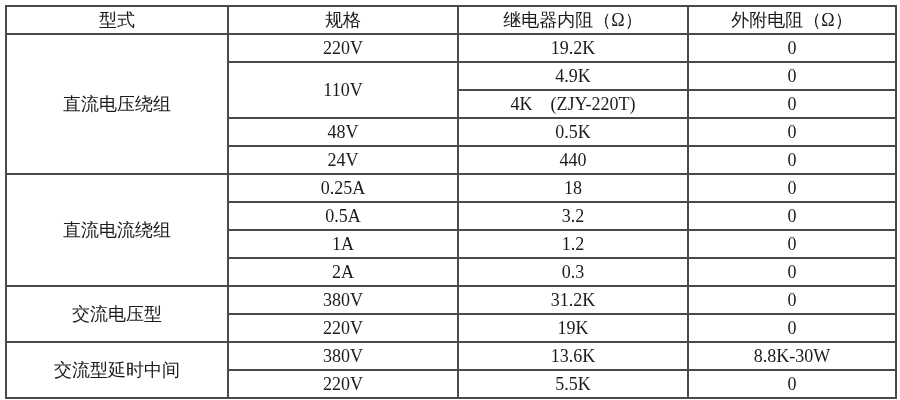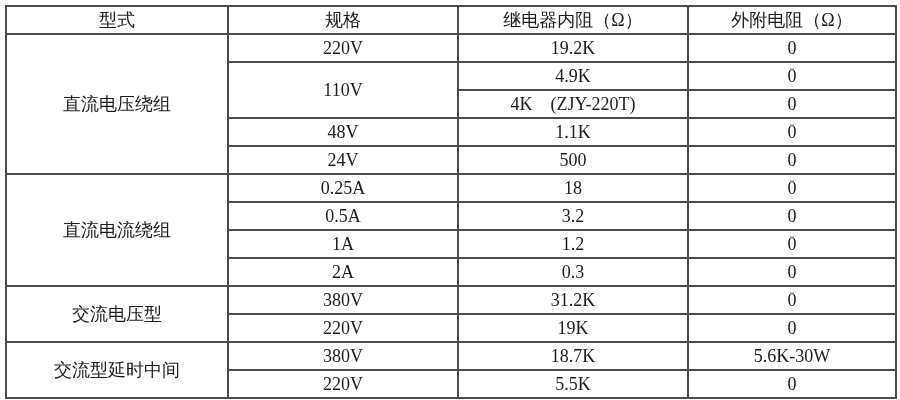--- a/index.html
+++ b/index.html
@@ -66,26 +66,26 @@
         <td rowspan="2">110V</td>
         <td>4.9K</td>
         <td>0</td>
       </tr>
       <tr>
         <td>4K　(ZJY-220T)</td>
         <td>0</td>
       </tr>
       <tr>
         <td>48V</td>
-        <td>1.1K</td>
+        <td>0.5K</td>
         <td>0</td>
       </tr>
       <tr>
         <td>24V</td>
-        <td>500</td>
+        <td>440</td>
         <td>0</td>
       </tr>
 
       <tr>
         <td rowspan="4">直流电流绕组</td>
         <td>0.25A</td>
         <td>18</td>
         <td>0</td>
       </tr>
       <tr>
@@ -112,22 +112,22 @@
       </tr>
       <tr>
         <td>220V</td>
         <td>19K</td>
         <td>0</td>
       </tr>
 
       <tr>
         <td rowspan="2">交流型延时中间</td>
         <td>380V</td>
-        <td>18.7K</td>
-        <td>5.6K-30W</td>
+        <td>13.6K</td>
+        <td>8.8K-30W</td>
       </tr>
       <tr>
         <td>220V</td>
         <td>5.5K</td>
         <td>0</td>
       </tr>
     </tbody>
   </table>
 </div>
 

